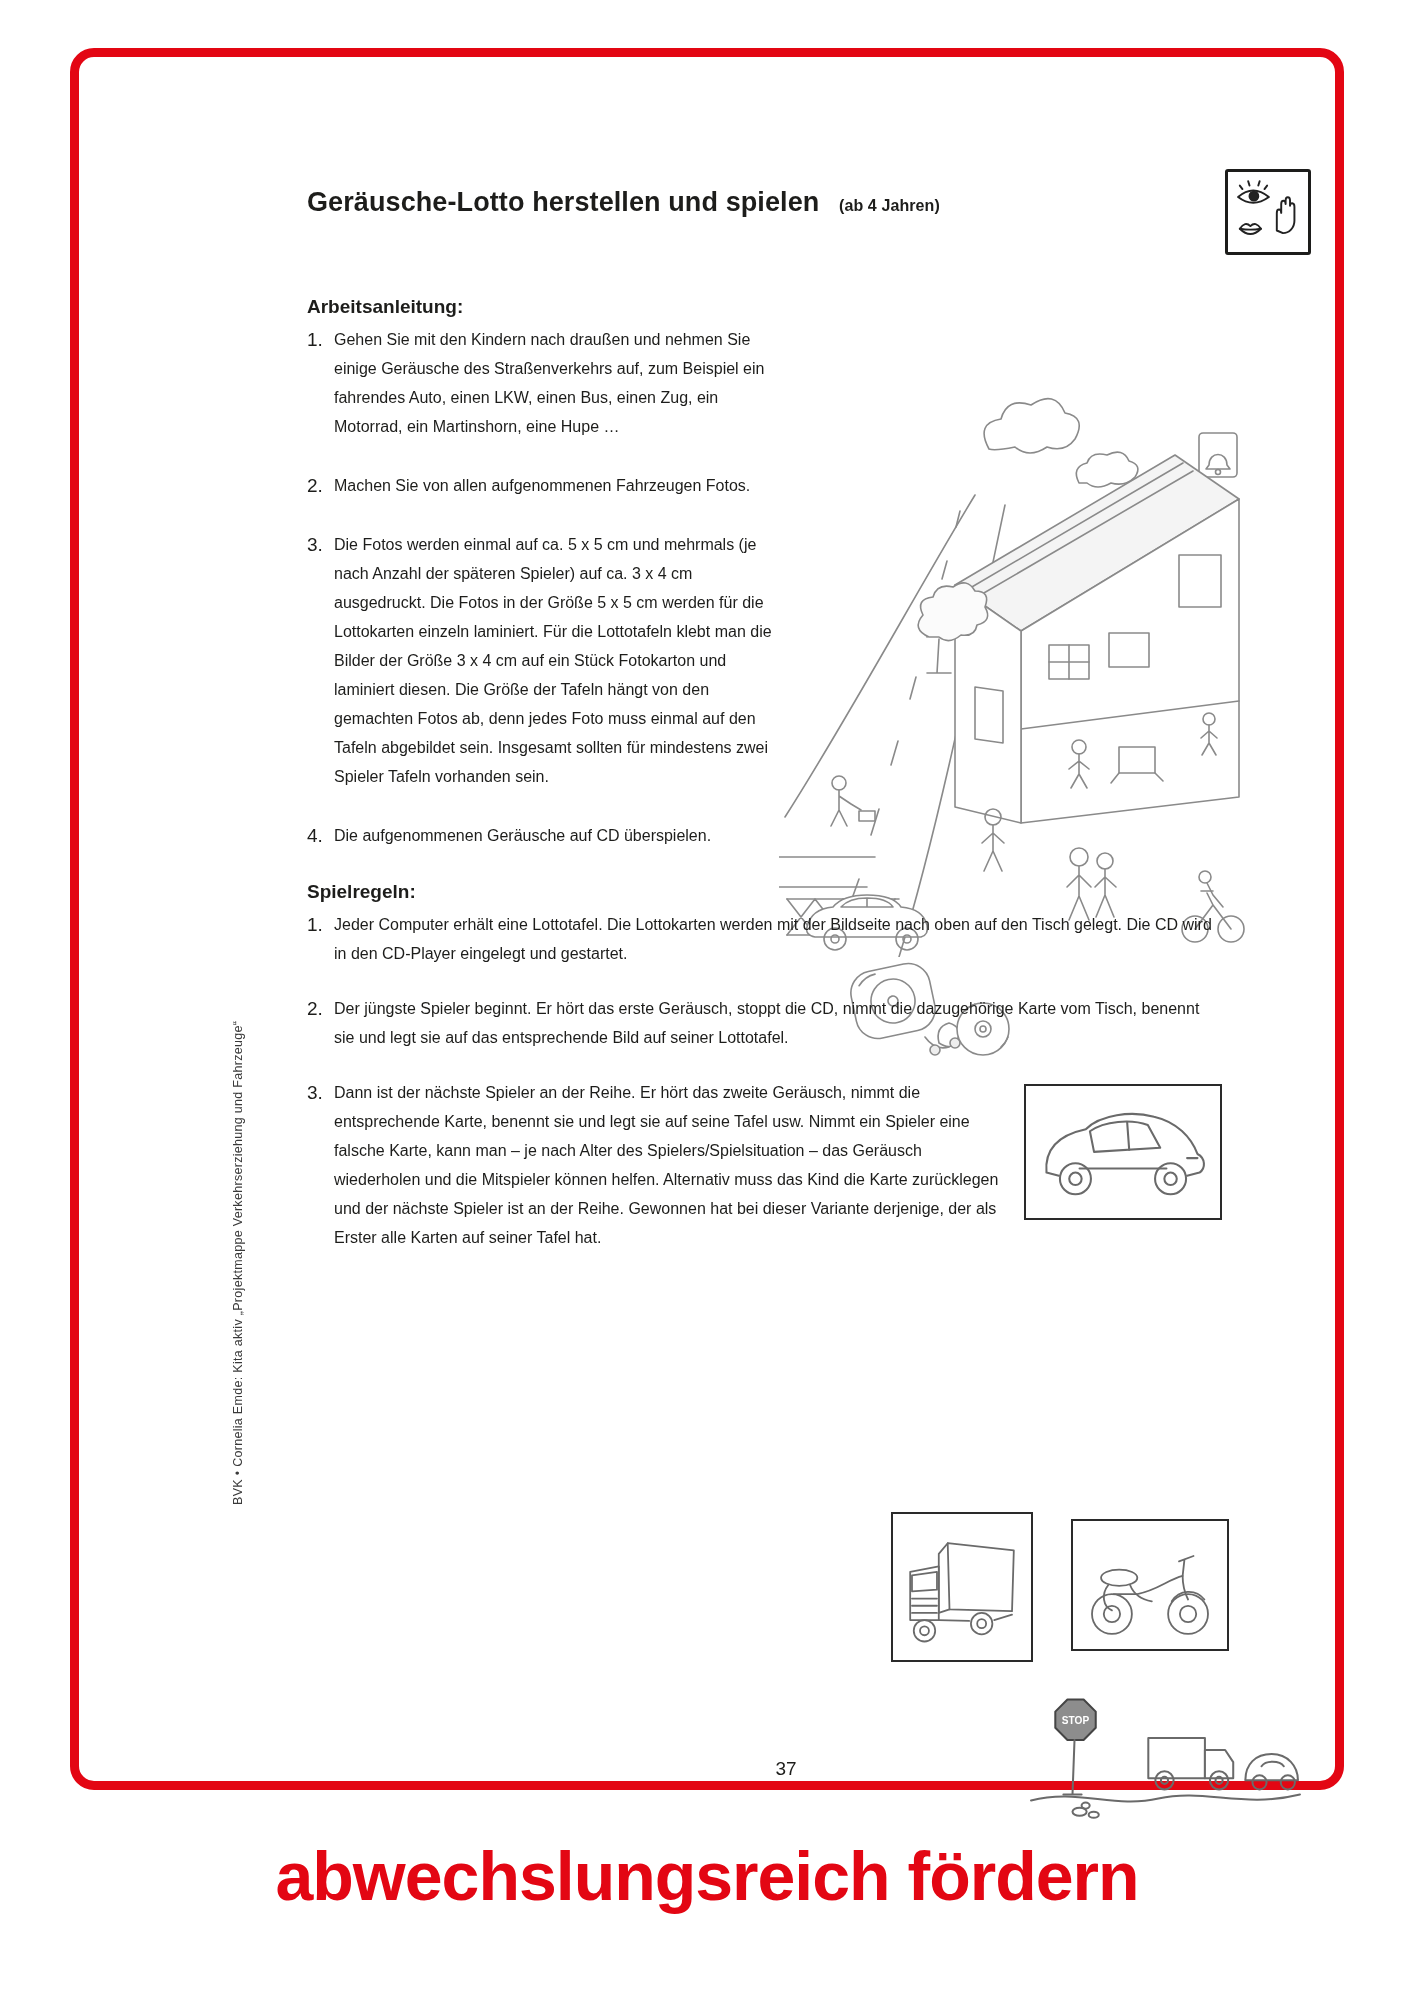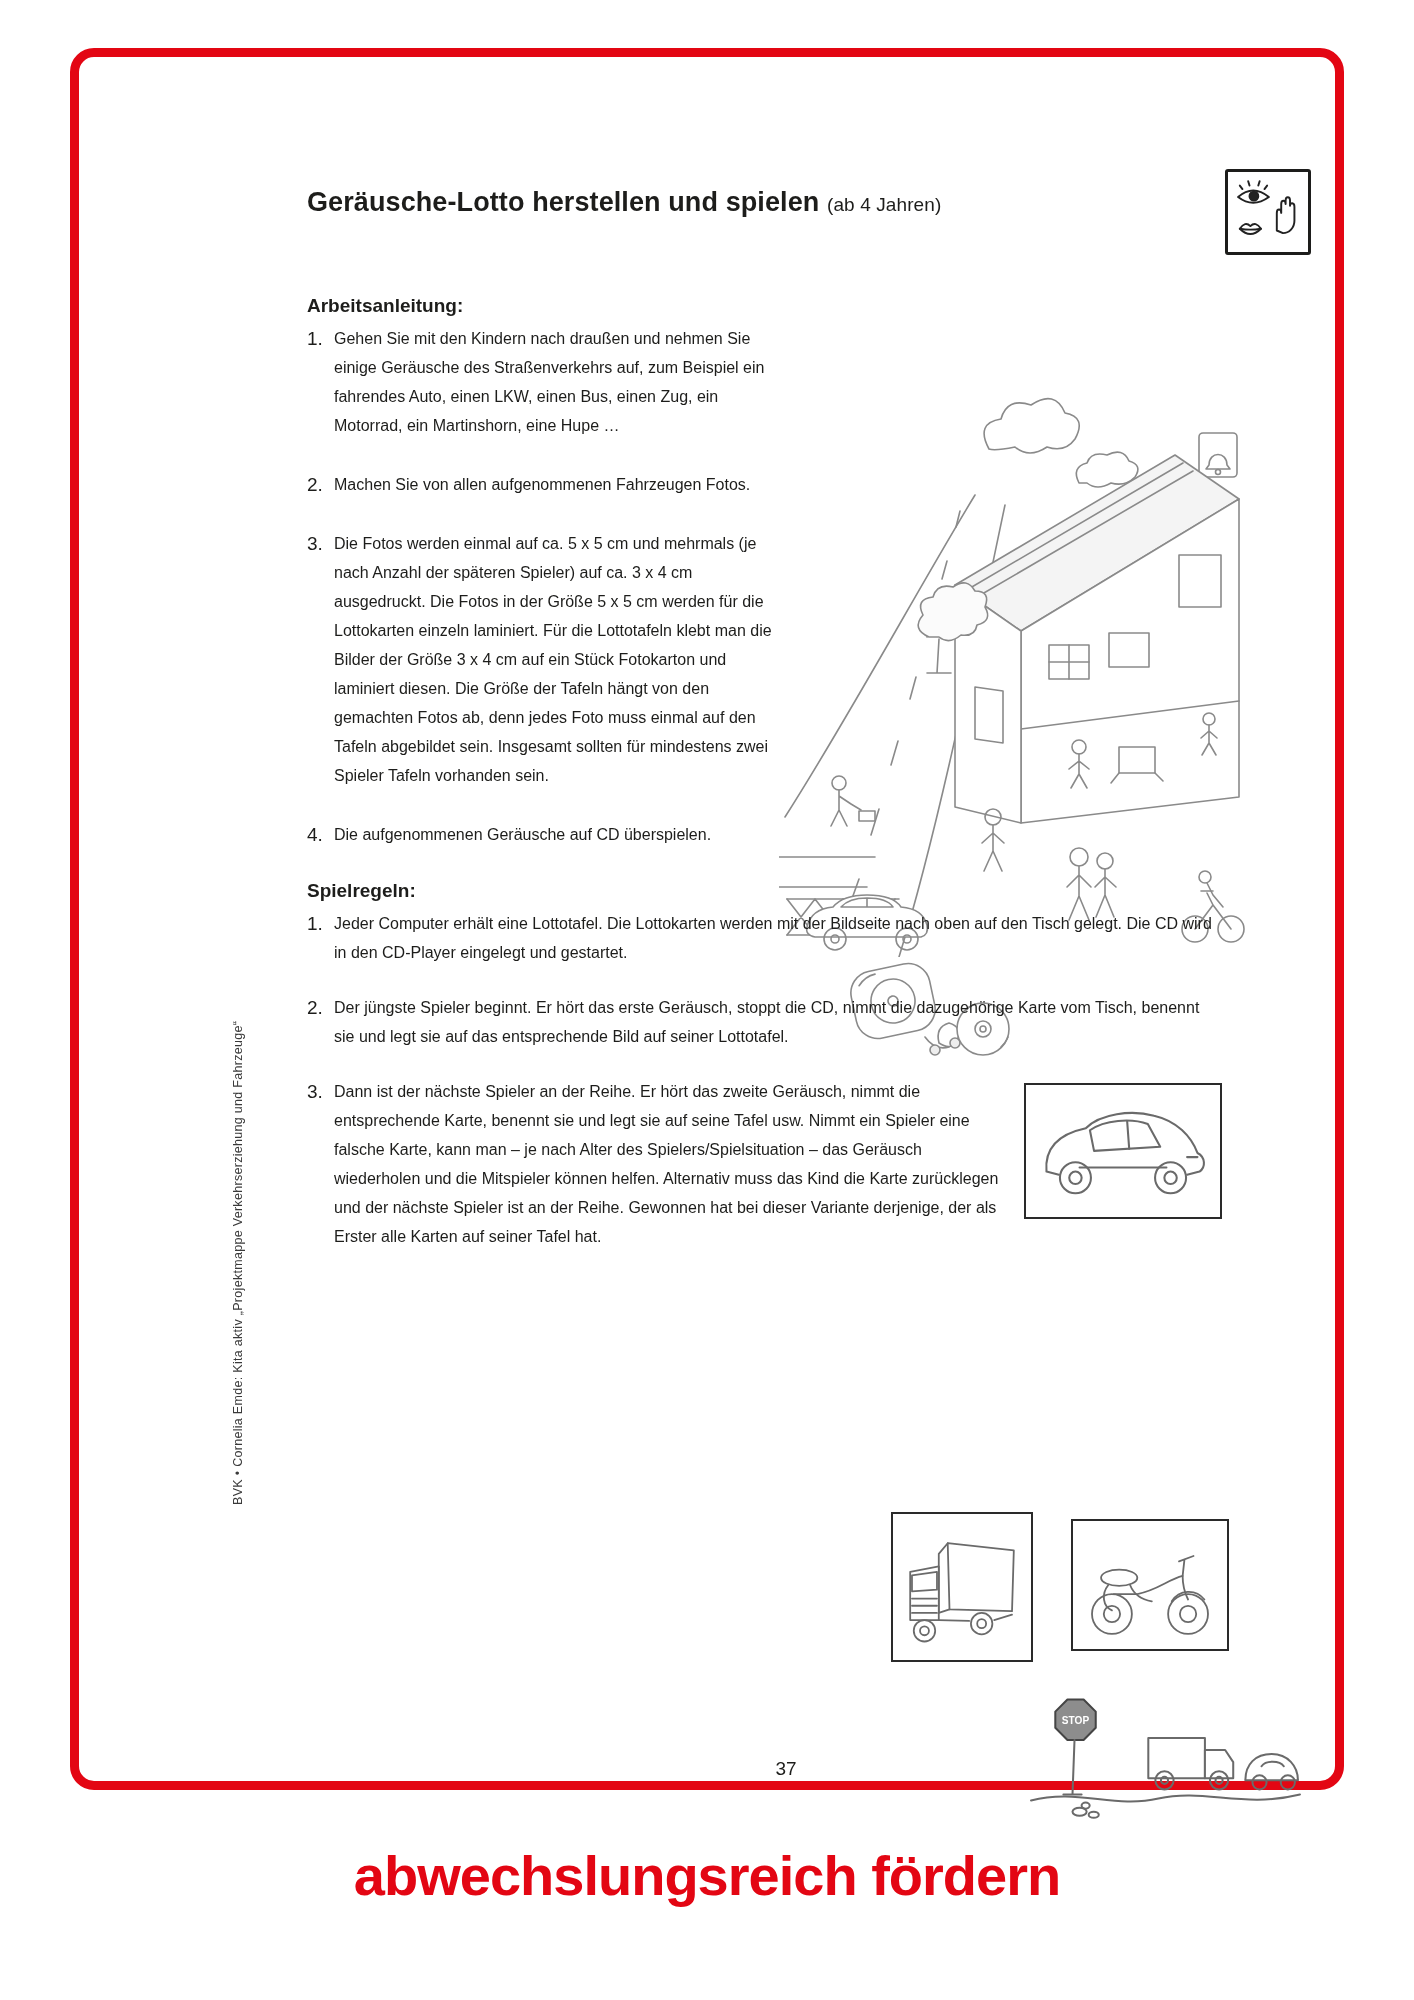--- a/index.html
+++ b/index.html
@@ -6,21 +6,21 @@
   html,body { background:#ffffff; }
   body { font-family:"Liberation Sans", sans-serif; color:#1d1d1b; }
   .page { position:relative; width:1414px; height:2000px; background:#fff; overflow:hidden; }
 
   .frame { position:absolute; left:70px; top:48px; width:1274px; height:1742px;
            border:9px solid #e30613; border-radius:24px; background:#fff; }
 
   .content { position:absolute; left:228px; top:128px; width:915px; }
 
   h1.title { font-size:27px; line-height:34px; font-weight:bold; margin-bottom:72px; letter-spacing:0.1px; }
-  h1.title .age-note { font-size:19px; font-weight:normal; }
+  h1.title .age-note { font-size:16px; font-weight:bold;margin-left:12px; }
 
   .sec-heading { font-size:19px; font-weight:bold; line-height:24px; margin-bottom:6px; }
   .body-text { font-size:19px; line-height:29px; }
 
   .material { margin-bottom:26px; }
 
   .steps .step { position:relative; padding-left:27px; margin-bottom:30px; }
   .steps .step .num { position:absolute; left:0; top:0; font-size:19px; line-height:29px; }
   .steps .step .txt { font-size:16px; line-height:29px; }
 
@@ -48,21 +48,21 @@
   .senses svg { display:block; width:100%; height:100%; }
 
   .page-num { position:absolute; top:1700px; left:70px; width:1274px; text-align:center;
               font-size:19px; line-height:24px; }
 
   .sidebar-credit { position:absolute; left:152px; top:1448px; transform-origin:0 0;
                     transform:rotate(-90deg); white-space:nowrap; font-size:12.5px;
                     letter-spacing:0.3px; color:#3a3a3a; }
 
   .footer-slogan { position:absolute; left:0; top:1834px; width:100%; text-align:center;
-                   font-size:56px; line-height:84px; font-weight:bold; color:#e30613;
+                   font-size:68px; line-height:84px; font-weight:bold; color:#e30613;
                    letter-spacing:-1px; }
 
   .sketch { stroke:#8a8a8a; fill:none; stroke-width:1.6; stroke-linecap:round; stroke-linejoin:round; }
   .sketch2 { stroke:#6a6a6a; fill:none; stroke-width:2; stroke-linecap:round; stroke-linejoin:round; }
 </style>
 </head>
 <body>
 
 <div class="page">
 

